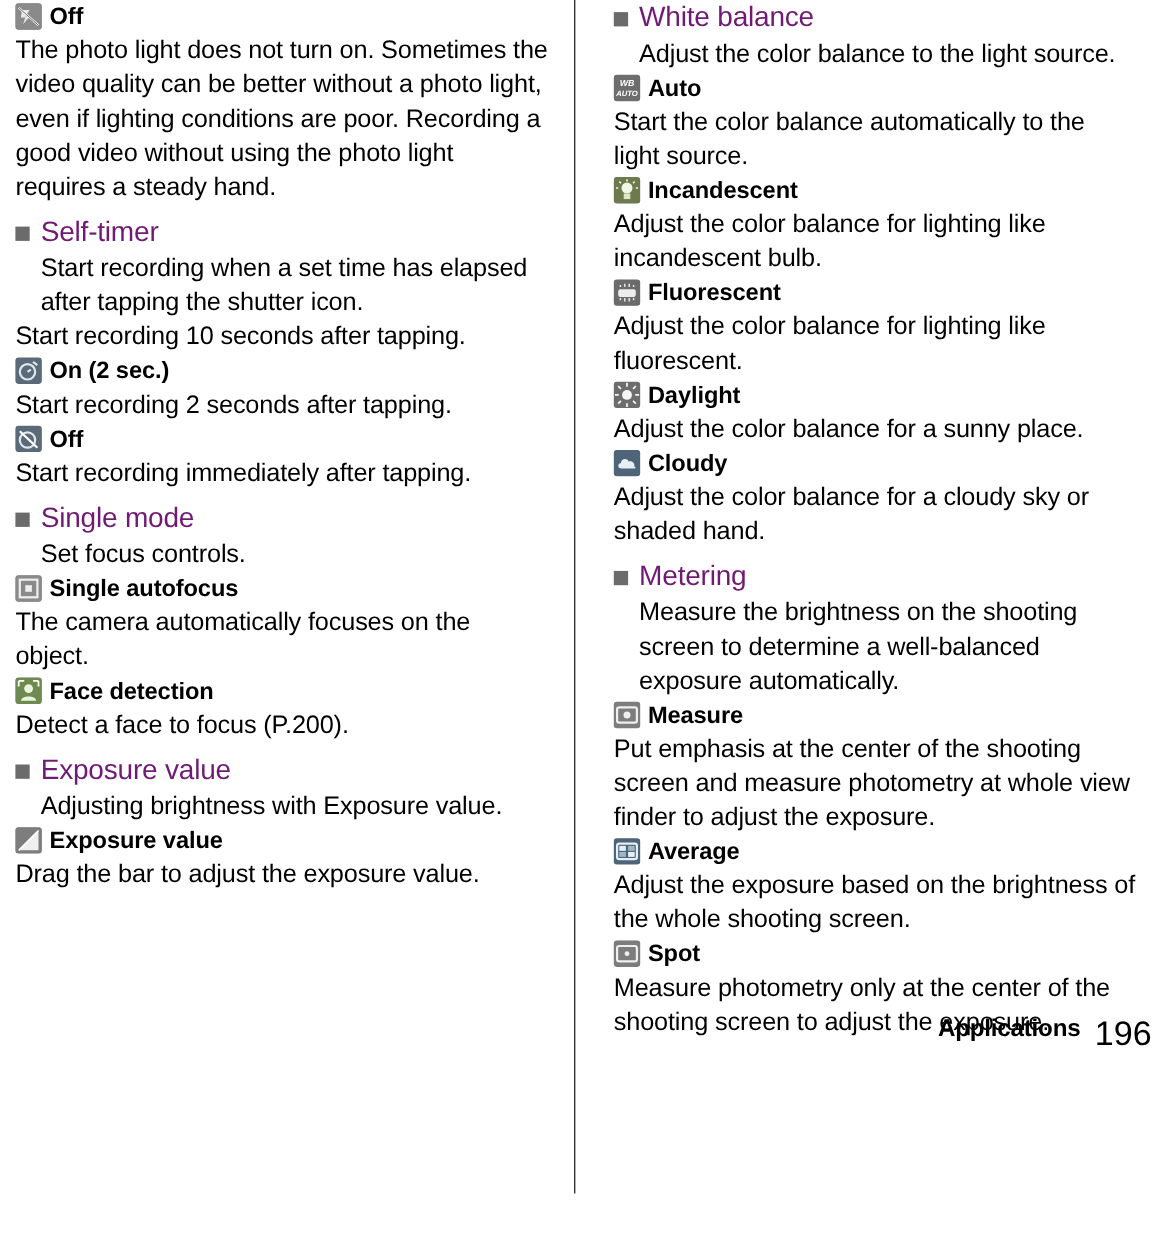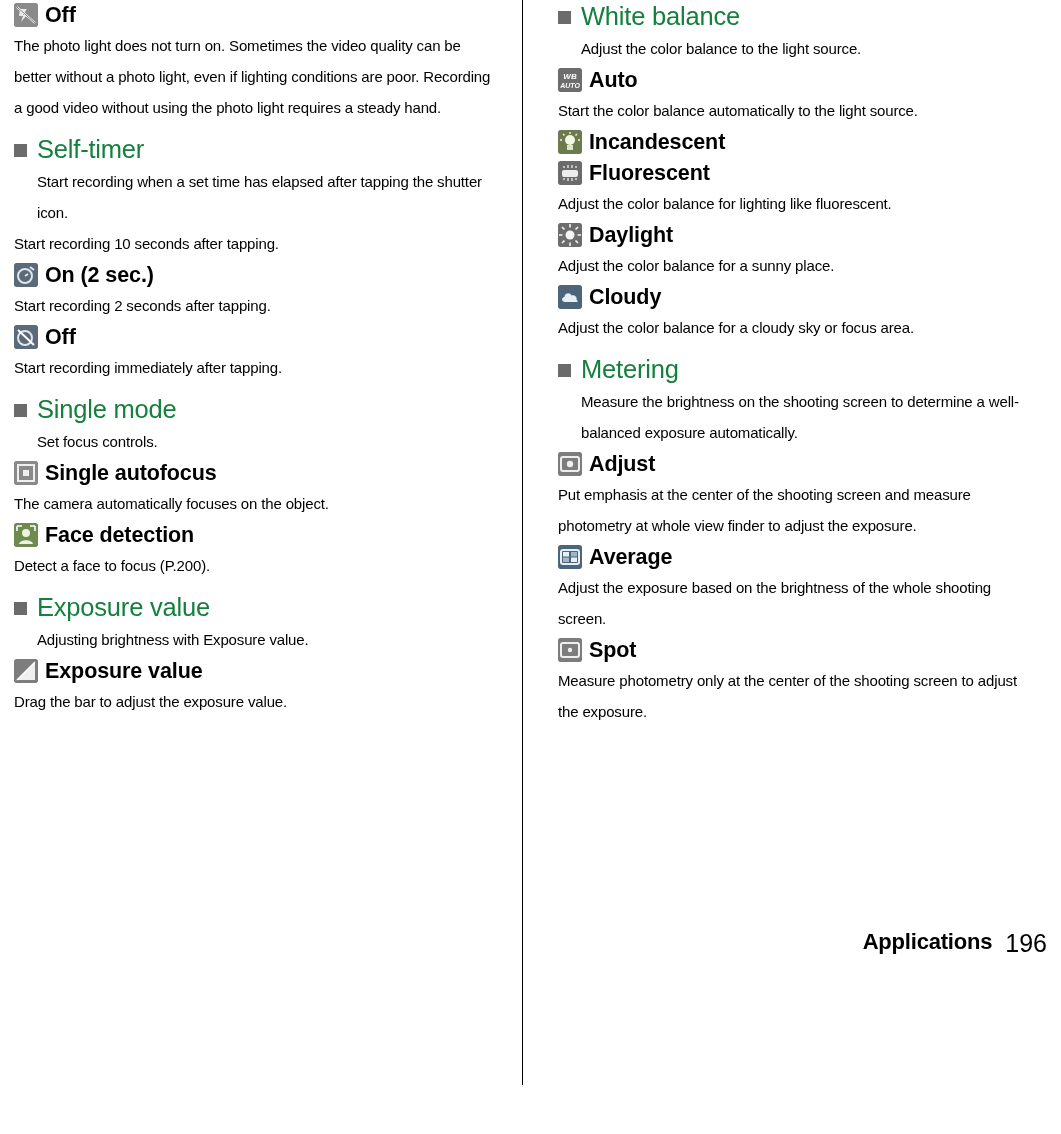--- a/index.html
+++ b/index.html
@@ -57,26 +57,26 @@
     width: 13px;
     height: 13px;
     background: #6b6b6b;
     margin-top: 11px;
     margin-right: 10px;
     flex: 0 0 13px;
   }
   .sec-title {
     font-size: 25.5px;
     line-height: 33px;
-    color: #15803d;
+    color: #701a75;
     letter-spacing: -0.2px;
     text-align: right;
   }
   .body {
-    font-size: 15px;
+    font-size: 23px;
     line-height: 31px;
     letter-spacing: -0.15px;
     margin-left: 23px;
   }
   .body.flush {
     margin-left: 0;
   }
   .opt {
     display: flex;
     align-items: center;
@@ -114,21 +114,21 @@
     bottom: 14px;
     display: flex;
     align-items: flex-start;
   }
   .footer-label {
     font-size: 22px;
     font-weight: bold;
     letter-spacing: -0.2px;
   }
   .footer-page {
-    font-size: 25px;
+    font-size: 31px;
     margin-left: 13px;
     letter-spacing: 0px;
   }
   .first-row {
     margin-top: 0;
   }
 </style>
 </head>
 <body>
 
@@ -260,20 +260,21 @@
         <span class="icon">
           <svg width="24" height="24" viewBox="0 0 24 24">
             <rect width="24" height="24" rx="3" fill="#6d7a4e"></rect>
             <circle cx="12" cy="10" r="5" fill="#f2f7e2"></circle>
             <rect x="9" y="15" width="6" height="5" fill="#dfe6c8"></rect>
             <path d="M12 2 L12 4 M4 10 L2 10 M22 10 L20 10 M5 4 L6.5 5.5 M19 4 L17.5 5.5" stroke="#f2f7e2" stroke-width="1.4"></path>
           </svg>
         </span>
         <span class="opt-label">Incandescent</span>
       </div>
+      <div class="body flush">Adjust the color balance for lighting like incandescent bulb.</div>
 
       <div class="opt flush">
         <span class="icon">
           <svg width="24" height="24" viewBox="0 0 24 24">
             <rect width="24" height="24" rx="3" fill="#6b6b6b"></rect>
             <rect x="4" y="9" width="16" height="7" rx="2" fill="#ededed"></rect>
             <path d="M6 5 L6 7 M10 4 L10 7 M14 4 L14 7 M18 5 L18 7 M6 17 L6 19 M10 17 L10 20 M14 17 L14 20 M18 17 L18 19" stroke="#ededed" stroke-width="1.3"></path>
           </svg>
         </span>
         <span class="opt-label">Fluorescent</span>
@@ -294,37 +295,37 @@
 
       <div class="opt flush">
         <span class="icon">
           <svg width="24" height="24" viewBox="0 0 24 24">
             <rect width="24" height="24" rx="3" fill="#4e6478"></rect>
             <path d="M7 17 C3.5 17 3 12.5 6.5 12 C6.5 8 12 7 13.5 10.5 C17 9.5 19.5 12.5 18.5 15 C20.5 15.5 20 17 18 17 Z" fill="#e6eef6"></path>
           </svg>
         </span>
         <span class="opt-label">Cloudy</span>
       </div>
-      <div class="body flush">Adjust the color balance for a cloudy sky or focus area.</div>
+      <div class="body flush">Adjust the color balance for a cloudy sky or shaded hand.</div>
 
       <div class="sec">
         <span class="sq"></span>
         <span class="sec-title">Metering</span>
       </div>
       <div class="body">Measure the brightness on the shooting screen to determine a well-balanced exposure automatically.</div>
 
       <div class="opt flush">
         <span class="icon">
           <svg width="24" height="24" viewBox="0 0 24 24">
             <rect width="24" height="24" rx="3" fill="#7d7d7d"></rect>
             <rect x="3" y="5" width="18" height="14" rx="2" fill="none" stroke="#efefef" stroke-width="2"></rect>
             <circle cx="12" cy="12" r="3.2" fill="#efefef"></circle>
           </svg>
         </span>
-        <span class="opt-label">Adjust</span>
+        <span class="opt-label">Measure</span>
       </div>
       <div class="body flush">Put emphasis at the center of the shooting screen and measure photometry at whole view finder to adjust the exposure.</div>
 
       <div class="opt flush">
         <span class="icon">
           <svg width="24" height="24" viewBox="0 0 24 24">
             <rect width="24" height="24" rx="3" fill="#4e6478"></rect>
             <rect x="3" y="5" width="18" height="14" rx="2" fill="none" stroke="#e6eef6" stroke-width="2"></rect>
             <rect x="5" y="7" width="6" height="4.5" fill="#e6eef6"></rect>
             <rect x="13" y="7" width="6" height="4.5" fill="#9fb6c9"></rect>

